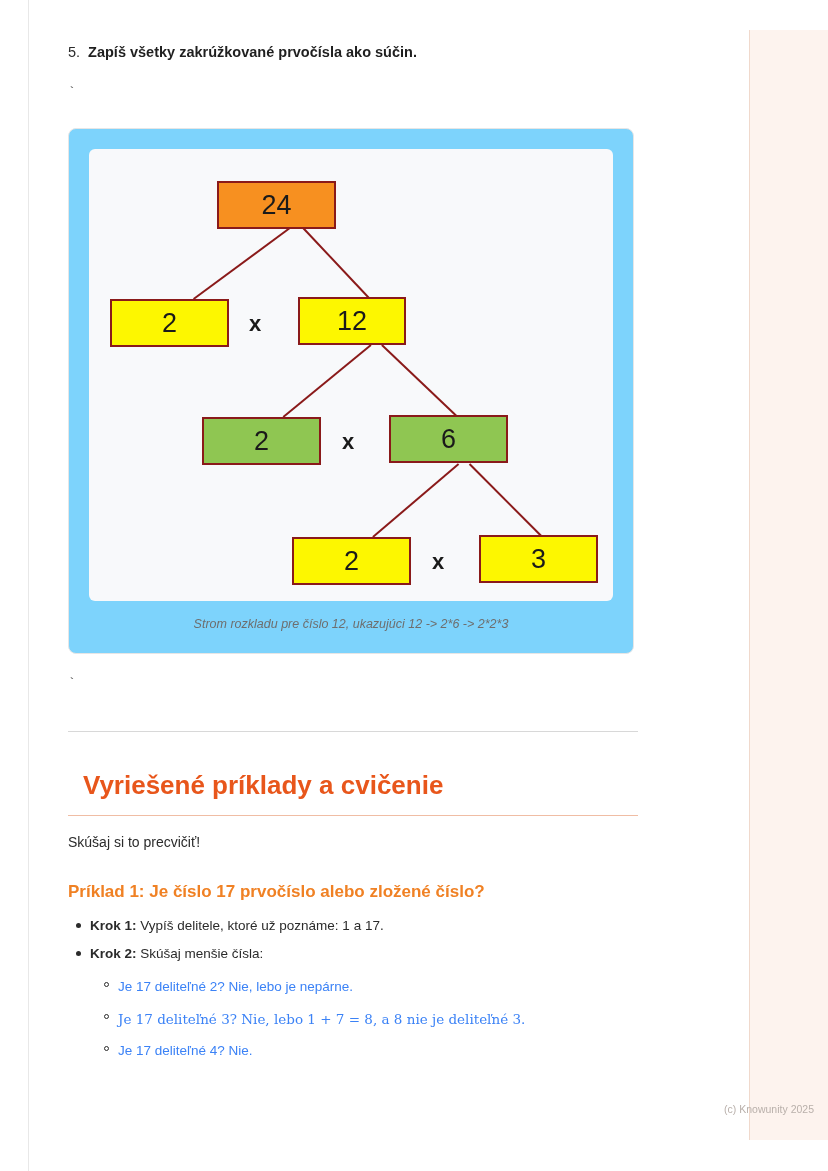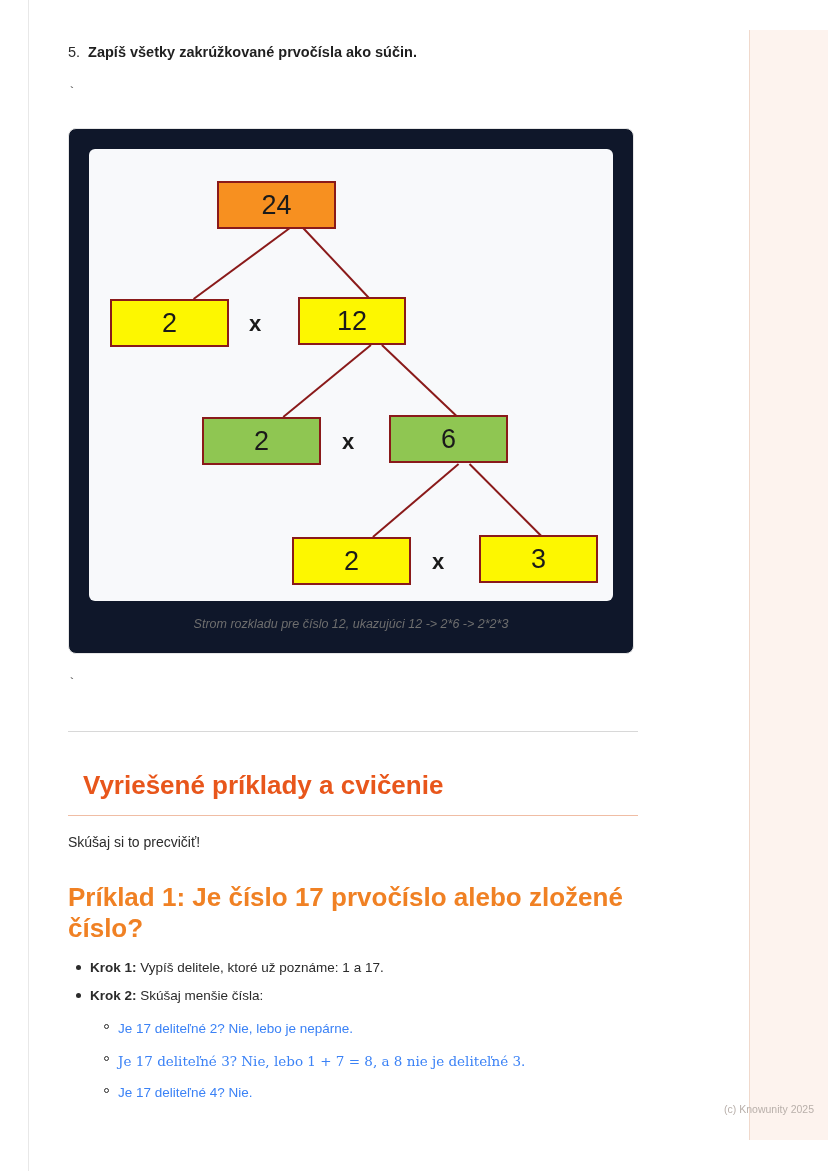--- a/index.html
+++ b/index.html
@@ -81,21 +81,21 @@
     color: #3a3a3a;
     letter-spacing: 0;
   }
 
   
   .figure-card {
     margin-top: 28px;
     width: 566px;
     border: 1px solid #e6e6e6;
     border-radius: 8px;
-    background: #0f172a;
+    background: #7dd3fc;
     box-sizing: border-box;
     padding: 20px 20px 22px 20px;
   }
   .figure-inner {
     width: 100%;
     height: 452px;
     background: #f8f9fb;
     border-radius: 6px;
     position: relative;
     box-sizing: border-box;
@@ -160,21 +160,21 @@
     height: 1px;
     background: #f0bda4;
   }
   .para {
     margin-top: 18px;
     font-size: 14px;
     color: #2b2b2b;
   }
   h3.subsection {
     margin: 32px 0 0 0;
-    font-size: 26px;
+    font-size: 17px;
     color: #f08124;
     font-weight: bold;
   }
 
   ul.steps {
     margin: 14px 0 0 0;
     padding-left: 22px;
     list-style: none;
   }
   ul.steps > li {

